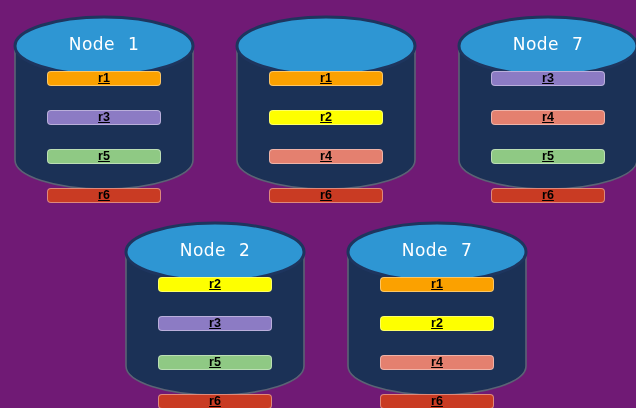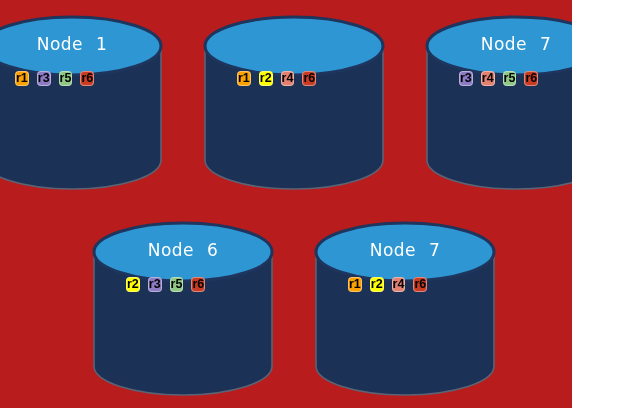--- a/index.html
+++ b/index.html
@@ -1,20 +1,20 @@
 <!DOCTYPE html>
 <html style="--cylinder-body: #1B3156; --cylinder-outline: #5B6375; --cylinder-top: #2E96D3; --top-outline: #1E355E; --bar-text: #000000;"><head>
 <meta charset="utf-8">
 <style>
   html, body { margin: 0; padding: 0; background: #ffffff; }
   .canvas {
     position: relative;
-    width: 572px;
+    width: 636px;
     height: 408px;
-    background: #b91c1c;
+    background: #701a75;
     box-sizing: border-box;
     padding-top: 10px;
     overflow: hidden;
     font-family: "DejaVu Sans", sans-serif;
     padding-left: 16px;
   }
   .row {
     display: flex;
     justify-content: center;
     gap: 38px;
@@ -54,22 +54,23 @@
     letter-spacing: 0.5px;
     word-spacing: 7px;
     font-family: "DejaVu Sans", sans-serif;
   }
   .bars {
     position: absolute;
     left: 19%;
     right: 19%;
     top: 61px;
     display: flex;
-    flex-direction: row;
-    gap: 8px;
+    flex-direction: column;
+    gap: 24px;
+    text-decoration: underline;
   }
   .bar {
     height: 15px;
     box-sizing: border-box;
     border-radius: 4px;
     border: 1px solid rgba(255,255,255,0.4);
     display: flex;
     align-items: center;
     justify-content: center;
     color: var(--bar-text, #000000);
@@ -122,21 +123,21 @@
           <div class="bar" style="background: rgb(201, 59, 35);">r6</div>
         </div>
   </div>
     </div>
   <div class="row row-bottom">
       <div class="node">
     <svg class="cyl" viewBox="0 0 184 184" preserveAspectRatio="none" aria-hidden="true">
       <path class="cyl-body" d="M3 36 L3 150 A89 29 0 0 0 181 150 L181 36 Z"></path>
       <ellipse class="cyl-top" cx="92" cy="36" rx="89" ry="29"></ellipse>
     </svg>
-    <div class="node-title">Node 6</div>
+    <div class="node-title">Node 2</div>
     <div class="bars">
           <div class="bar" style="background: rgb(254, 255, 0);">r2</div>
           <div class="bar" style="background: rgb(140, 123, 196);">r3</div>
           <div class="bar" style="background: rgb(143, 201, 132);">r5</div>
           <div class="bar" style="background: rgb(201, 59, 35);">r6</div>
         </div>
   </div>
       <div class="node">
     <svg class="cyl" viewBox="0 0 184 184" preserveAspectRatio="none" aria-hidden="true">
       <path class="cyl-body" d="M3 36 L3 150 A89 29 0 0 0 181 150 L181 36 Z"></path>

